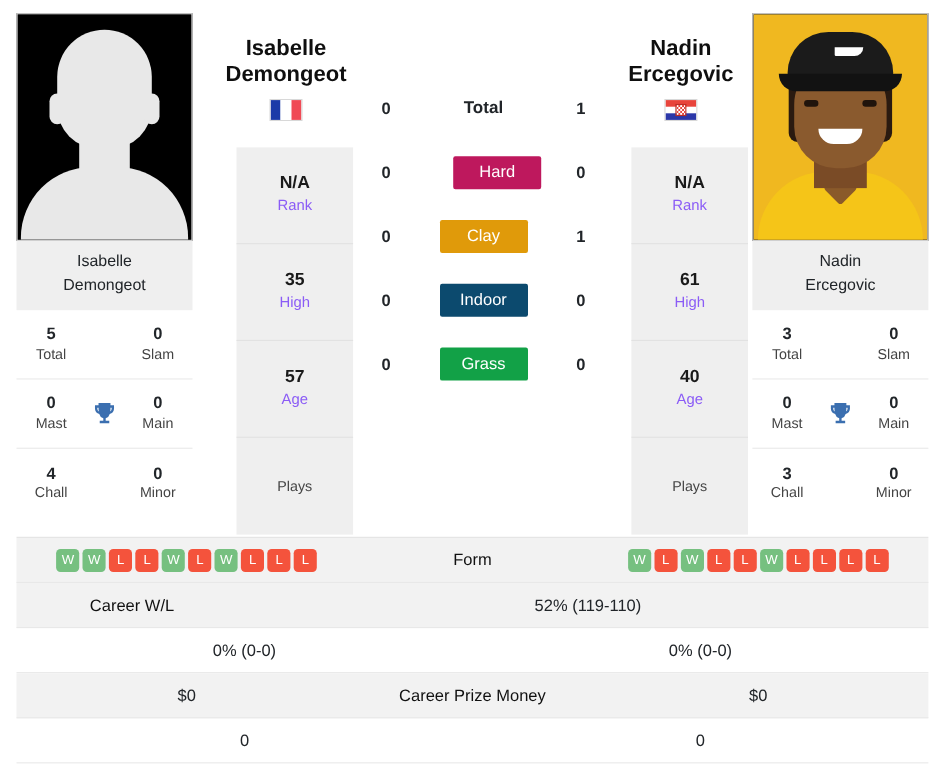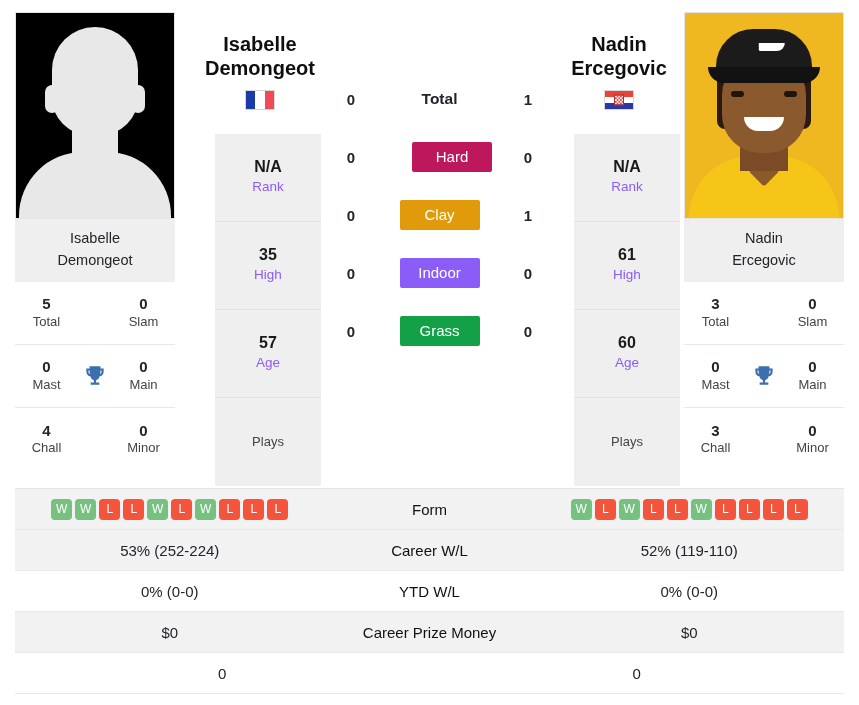--- a/index.html
+++ b/index.html
@@ -392,21 +392,21 @@
       <div class="num">0</div>
       <div class="mid">
         <span class="surface-badge" style="background: rgb(224, 154, 10);">Clay</span>
       </div>
       <div class="num">1</div>
     </div>
 
     <div class="surface-row">
       <div class="num">0</div>
       <div class="mid">
-        <span class="surface-badge" style="background: #8b5cf6;">Indoor</span>
+        <span class="surface-badge" style="background: #0c4a6e;">Indoor</span>
       </div>
       <div class="num">0</div>
     </div>
 
     <div class="surface-row">
       <div class="num">0</div>
       <div class="mid">
         <span class="surface-badge" style="background: rgb(18, 161, 71);">Grass</span>
       </div>
       <div class="num">0</div>
@@ -428,21 +428,21 @@
     <div class="rank-card">
       <div class="rank-row">
         <div class="rank-val">N/A</div>
         <div class="rank-lab">Rank</div>
       </div>
       <div class="rank-row">
         <div class="rank-val">61</div>
         <div class="rank-lab">High</div>
       </div>
       <div class="rank-row">
-        <div class="rank-val">60</div>
+        <div class="rank-val">40</div>
         <div class="rank-lab">Age</div>
       </div>
       <div class="rank-row">
         <div class="rank-lab only">Plays</div>
       </div>
     </div>
   </div>
 
   <div class="player-card">
     <div class="photo-frame">
@@ -536,28 +536,26 @@
           <span class="fb W">W</span>
           <span class="fb L">L</span>
           <span class="fb L">L</span>
           <span class="fb L">L</span>
           <span class="fb L">L</span>
         </div>
     </div>
   </div>
 
   <div class="trow shaded">
-    <div class="side">53% (252-224)</div>
     <div class="label">Career W/L</div>
     <div class="side">52% (119-110)</div>
   </div>
 
   <div class="trow">
     <div class="side">0% (0-0)</div>
-    <div class="label">YTD W/L</div>
     <div class="side">0% (0-0)</div>
   </div>
 
   <div class="trow shaded">
     <div class="side">$0</div>
     <div class="label">Career Prize Money</div>
     <div class="side">$0</div>
   </div>
 
   <div class="trow">

